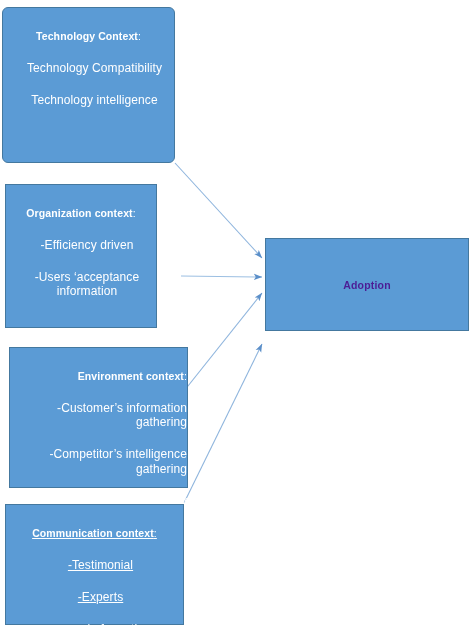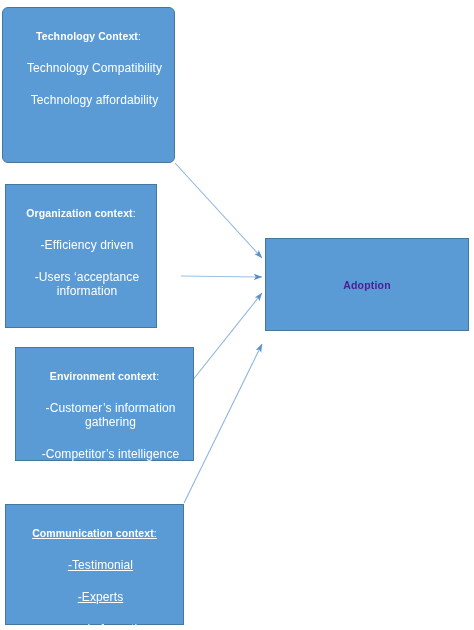--- a/index.html
+++ b/index.html
@@ -58,24 +58,25 @@
     height: 156px;
     border-radius: 6px;
   }
   #box-organization {
     left: 5px;
     top: 184px;
     width: 152px;
     height: 144px;
   }
   #box-environment {
-    left: 15px;
+    left: 9px;
     top: 347px;
     width: 179px;
-    height: 114px;
+    height: 141px;
+    text-align: right;
   }
   #box-communication {
     left: 5px;
     top: 504px;
     width: 179px;
     height: 121px;
     text-decoration: underline;
   }
   #box-adoption {
     position: absolute;
@@ -110,21 +111,21 @@
     </defs>
     <line x1="175" y1="163" x2="262" y2="258" stroke="#8fb5dd" stroke-width="1.1" marker-end="url(#ah)"></line>
     <line x1="181" y1="276" x2="262" y2="277" stroke="#9cbfe2" stroke-width="1.1" marker-end="url(#ah)"></line>
     <line x1="184" y1="391" x2="262" y2="293" stroke="#8fb5dd" stroke-width="1.1" marker-end="url(#ah)"></line>
     <line x1="184" y1="503" x2="262" y2="344" stroke="#8fb5dd" stroke-width="1.1" marker-end="url(#ah)"></line>
   </svg>
 
   <div class="ctx-box" id="box-technology">
     <div class="ctx-title"><span>Technology Context</span><span class="nb">:</span></div>
     <div class="ctx-item">Technology Compatibility</div>
-    <div class="ctx-item">Technology affordability</div>
+    <div class="ctx-item">Technology intelligence</div>
   </div>
 
   <div class="ctx-box" id="box-organization">
     <div class="ctx-title"><span>Organization context</span><span class="nb">:</span></div>
     <div class="ctx-item">-Efficiency driven</div>
     <div class="ctx-item">-Users ‘acceptance information</div>
   </div>
 
   <div class="ctx-box" id="box-environment">
     <div class="ctx-title"><span>Environment context</span><span class="nb">:</span></div>

